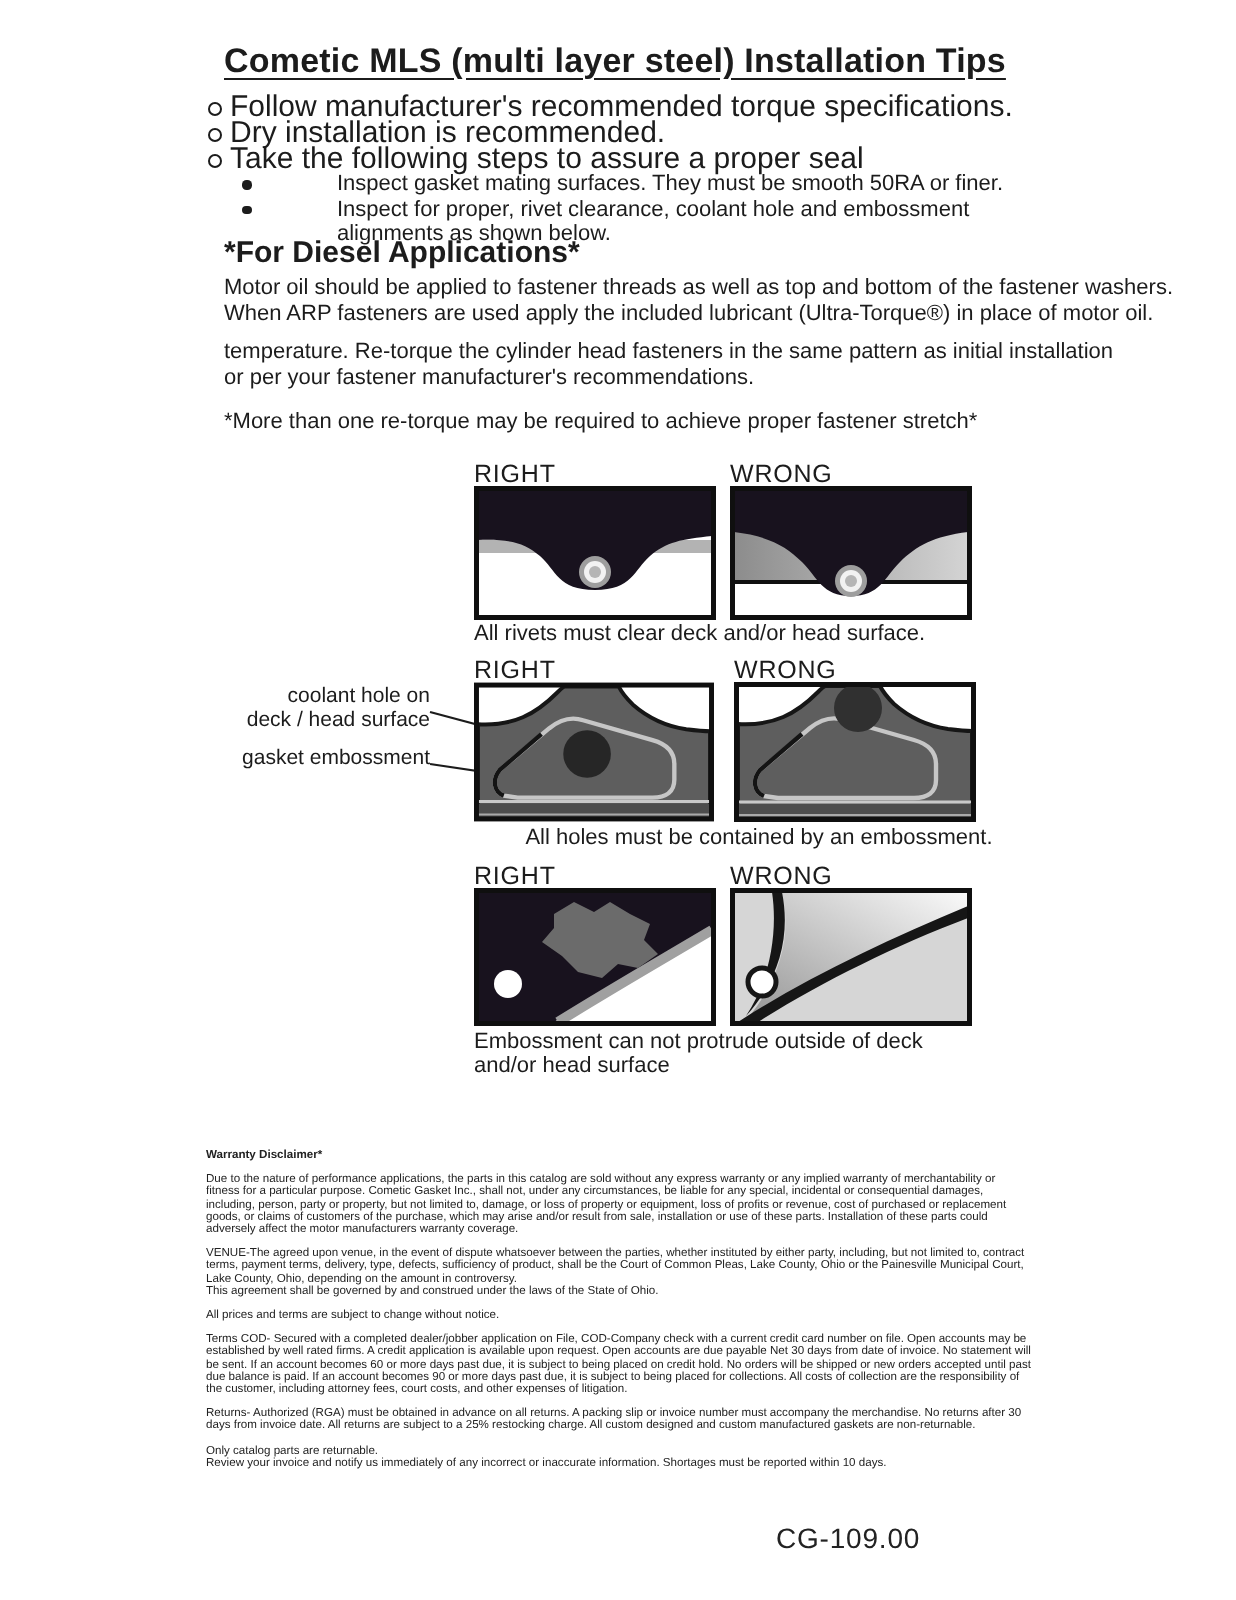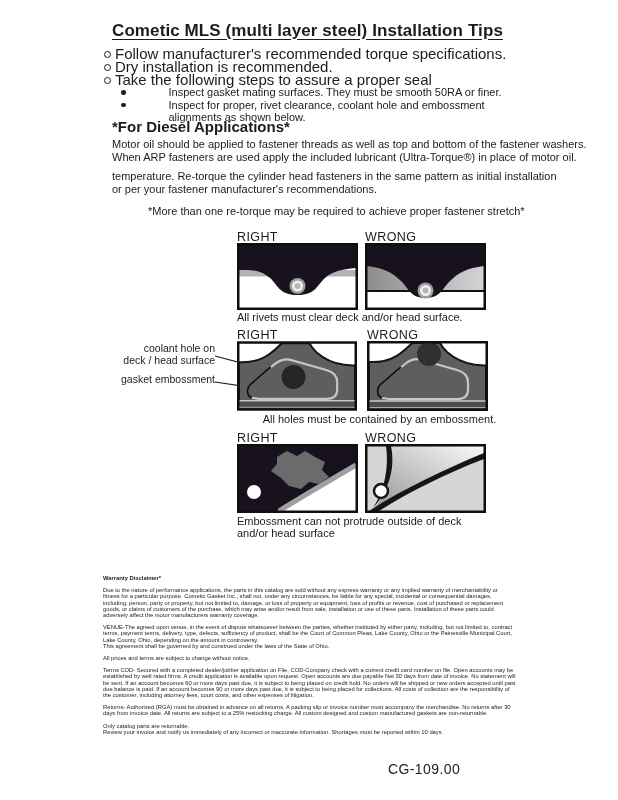--- a/index.html
+++ b/index.html
@@ -15,21 +15,21 @@
   }
   .tips{width:430px;}
   .b-row{display:flex;align-items:flex-start;line-height:13px;font-size:15px;}
   .b-mark{width:5px;height:5px;border:1.2px solid #1c1c1c;border-radius:50%;
     margin:3.5px 4px 0 1px;flex:0 0 auto;background:#fff;}
   .sb-row{display:flex;align-items:flex-start;line-height:12.6px;font-size:11px;margin-left:18px;gap:40px;}
   .sb-mark{width:4.5px;height:4.5px;border-radius:50%;background:#1c1c1c;margin:4px 3px 0 0;flex:0 0 auto;}
   .diesel-h{font-size:15px;font-weight:bold;line-height:13px;margin:0;}
   .para{font-size:11px;line-height:13px;}
   .para div{white-space:nowrap;}
-  .mt5{margin-top:5px;} .mt6{margin-top:6px;} .mt9{margin-top:9px;margin-left:36px;}
+  .mt5{margin-top:5px;} .mt6{margin-top:6px;} .mt9{margin-top:9px;}
   
   .rw-label{font-size:12.5px;letter-spacing:.4px;text-align:left;color:#1c1c1c;}
   .caption{font-size:11px;line-height:11.5px;color:#1c1c1c;}
   .callout{font-size:10.5px;line-height:11.5px;text-align:right;color:#1c1c1c;}
   svg{display:block;}
   
   .legal{font-size:5.8px;line-height:6.2px;color:#222;width:413px;}
   .legal-h{font-weight:bold;}
   .lp{margin:0;}
   .gap{margin-top:6px;}

